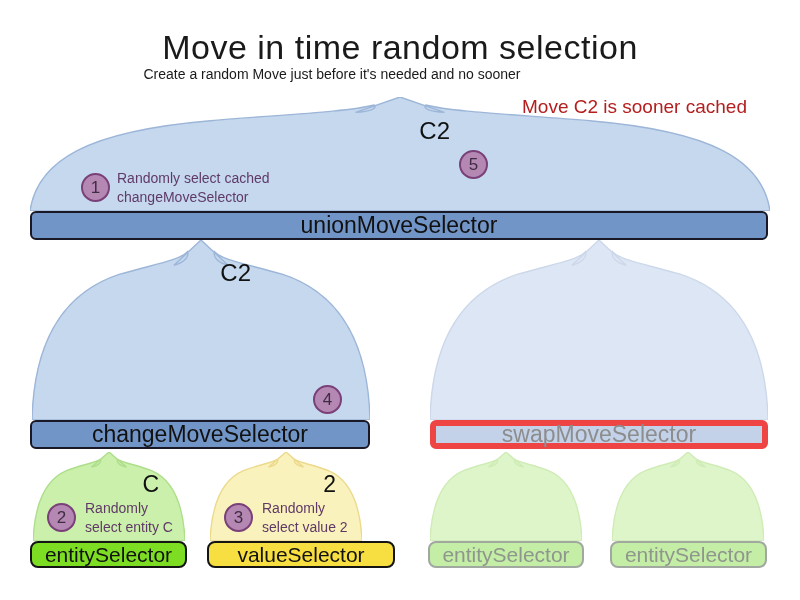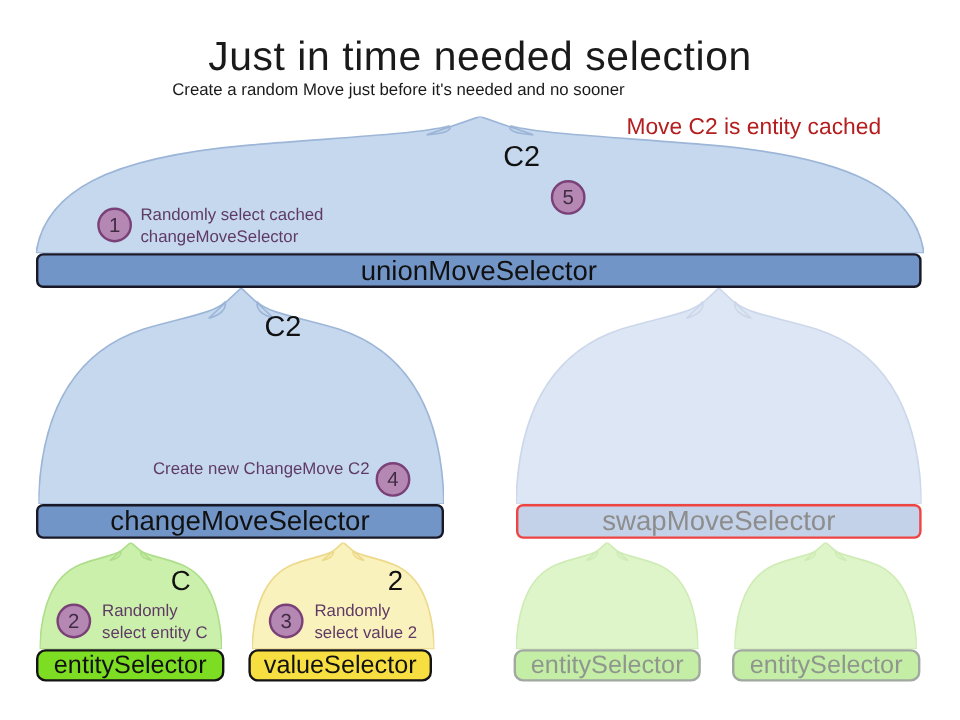--- a/index.html
+++ b/index.html
@@ -25,21 +25,21 @@
   .dome-blue-faded{fill:#dde6f4;stroke:#ccd8ea;stroke-width:1.4;}
   .dome-green{fill:#cbf0ab;stroke:#aede8b;stroke-width:1.4;}
   .dome-green-faded{fill:#def5c9;stroke:#cfecb6;stroke-width:1.4;}
   .dome-yellow{fill:#faf2bc;stroke:#ecd98c;stroke-width:1.4;}
   .bar{
     position:absolute;box-sizing:border-box;border-radius:6px;
     display:flex;align-items:center;justify-content:center;
     font-size:23px;color:#111111;
   }
   .bar-blue{background:#7295c7;border:2px solid #181826;}
-  .bar-blue-faded{background:#c3d2e8;border:2px solid #ef4444;color:#8d8d8d;}
+  .bar-blue-faded{background:#c3d2e8;border:6px solid #ef4444;color:#8d8d8d;}
   .bar-green{background:#7ddd22;border:2px solid #141414;border-radius:8px;font-size:21px;}
   .bar-yellow{background:#f8df41;border:2px solid #141414;border-radius:8px;font-size:21px;}
   .bar-green-faded{background:#c4eda6;border:2px solid #a0a8a0;border-radius:8px;font-size:21px;color:#8f968d;}
   .flow-label{
     position:absolute;text-align:right;font-size:24px;color:#111111;
   }
   .step-circle{
     position:absolute;width:29px;height:29px;border-radius:50%;
     box-sizing:border-box;background:#b588b3;border:2px solid #7a4078;
     display:flex;align-items:center;justify-content:center;
@@ -48,23 +48,23 @@
   .ann{
     position:absolute;font-size:14px;line-height:19px;color:#5f3a66;
   }
   .ann-right{text-align:right;}
 </style>
 </head>
 <body>
 
 <div class="stage">
 
-  <div class="title">Just in time needed selection</div>
+  <div class="title">Move in time random selection</div>
   <div class="subtitle">Create a random Move just before it's needed and no sooner</div>
-  <div class="note">Move C2 is entity cached</div>
+  <div class="note">Move C2 is sooner cached</div>
 
   <svg class="dome" style="left:30px;top:97px;width:740px;height:114px" viewBox="0 0 100 100" preserveAspectRatio="none">
     <path class="dome-blue" vector-effect="non-scaling-stroke" d="M0 100 C1 55 8 30 24 21 C34 15.5 43 13 46.5 7 C47 10 46 12.5 44 13.5 L50 0 L56 13.5 C54 12.5 53 10 53.5 7 C57 13 66 15.5 76 21 C92 30 99 55 100 100 Z"></path>
   </svg>
   <div class="flow-label" style="left:350px;top:117px;width:100px">C2</div>
 
   <div class="step-circle" style="left:459px;top:150px">5</div>
 
   <div class="step-circle" style="left:81px;top:173px">1</div>
   <div class="ann" style="left:117px;top:169px">
@@ -74,21 +74,20 @@
 
   <div class="bar bar-blue" style="left:30px;top:211px;width:738px;height:29px">unionMoveSelector</div>
 
   <svg class="dome" style="left:32px;top:240px;width:338px;height:180px" viewBox="0 0 100 100" preserveAspectRatio="none">
     <path class="dome-blue" vector-effect="non-scaling-stroke" d="M0 100 C0.5 60 8 30 26 19 C36 13.5 43.5 11.5 46 6.5 C46.5 9.5 45 12.5 42 14 L50 0 L58 14 C55 12.5 53.5 9.5 54 6.5 C56.5 11.5 64 13.5 74 19 C92 30 99.5 60 100 100 Z"></path>
   </svg>
   <div class="flow-label" style="left:151px;top:259px;width:100px">C2</div>
 
   <div class="step-circle" style="left:313px;top:385px">4</div>
   <div class="ann ann-right" style="left:120px;top:381px;width:188px">
-    <div>Create new ChangeMove C2</div>
   </div>
 
   <div class="bar bar-blue" style="left:30px;top:420px;width:340px;height:29px">changeMoveSelector</div>
 
   <svg class="dome" style="left:430px;top:240px;width:338px;height:180px" viewBox="0 0 100 100" preserveAspectRatio="none">
     <path class="dome-blue-faded" vector-effect="non-scaling-stroke" d="M0 100 C0.5 60 8 30 26 19 C36 13.5 43.5 11.5 46 6.5 C46.5 9.5 45 12.5 42 14 L50 0 L58 14 C55 12.5 53.5 9.5 54 6.5 C56.5 11.5 64 13.5 74 19 C92 30 99.5 60 100 100 Z"></path>
   </svg>
   <div class="bar bar-blue-faded" style="left:430px;top:420px;width:338px;height:29px">swapMoveSelector</div>
 
   <svg class="dome" style="left:33px;top:452px;width:152px;height:89px" viewBox="0 0 100 100" preserveAspectRatio="none">
@@ -104,21 +103,21 @@
 
   <svg class="dome" style="left:210px;top:452px;width:152px;height:89px" viewBox="0 0 100 100" preserveAspectRatio="none">
     <path class="dome-yellow" vector-effect="non-scaling-stroke" d="M0 100 C1 60 7 32 22 21 C32 14 40 13 44.5 8 C45 12 43 15 38.5 17 L50 0 L61.5 17 C57 15 55 12 55.5 8 C60 13 68 14 78 21 C93 32 99 60 100 100 Z"></path>
   </svg>
   <div class="flow-label" style="left:236px;top:471px;width:100px;font-size:23px">2</div>
   <div class="step-circle" style="left:224px;top:503px">3</div>
   <div class="ann" style="left:262px;top:499px">
     <div>Randomly</div>
     <div>select value 2</div>
   </div>
-  <div class="bar bar-yellow" style="left:207px;top:541px;width:153px;height:27px">valueSelector</div>
+  <div class="bar bar-yellow" style="left:207px;top:541px;width:188px;height:27px">valueSelector</div>
 
   <svg class="dome" style="left:430px;top:452px;width:152px;height:89px" viewBox="0 0 100 100" preserveAspectRatio="none">
     <path class="dome-green-faded" vector-effect="non-scaling-stroke" d="M0 100 C1 60 7 32 22 21 C32 14 40 13 44.5 8 C45 12 43 15 38.5 17 L50 0 L61.5 17 C57 15 55 12 55.5 8 C60 13 68 14 78 21 C93 32 99 60 100 100 Z"></path>
   </svg>
   <div class="bar bar-green-faded" style="left:428px;top:541px;width:156px;height:27px">entitySelector</div>
 
   <svg class="dome" style="left:612px;top:452px;width:152px;height:89px" viewBox="0 0 100 100" preserveAspectRatio="none">
     <path class="dome-green-faded" vector-effect="non-scaling-stroke" d="M0 100 C1 60 7 32 22 21 C32 14 40 13 44.5 8 C45 12 43 15 38.5 17 L50 0 L61.5 17 C57 15 55 12 55.5 8 C60 13 68 14 78 21 C93 32 99 60 100 100 Z"></path>
   </svg>
   <div class="bar bar-green-faded" style="left:610px;top:541px;width:157px;height:27px">entitySelector</div>

